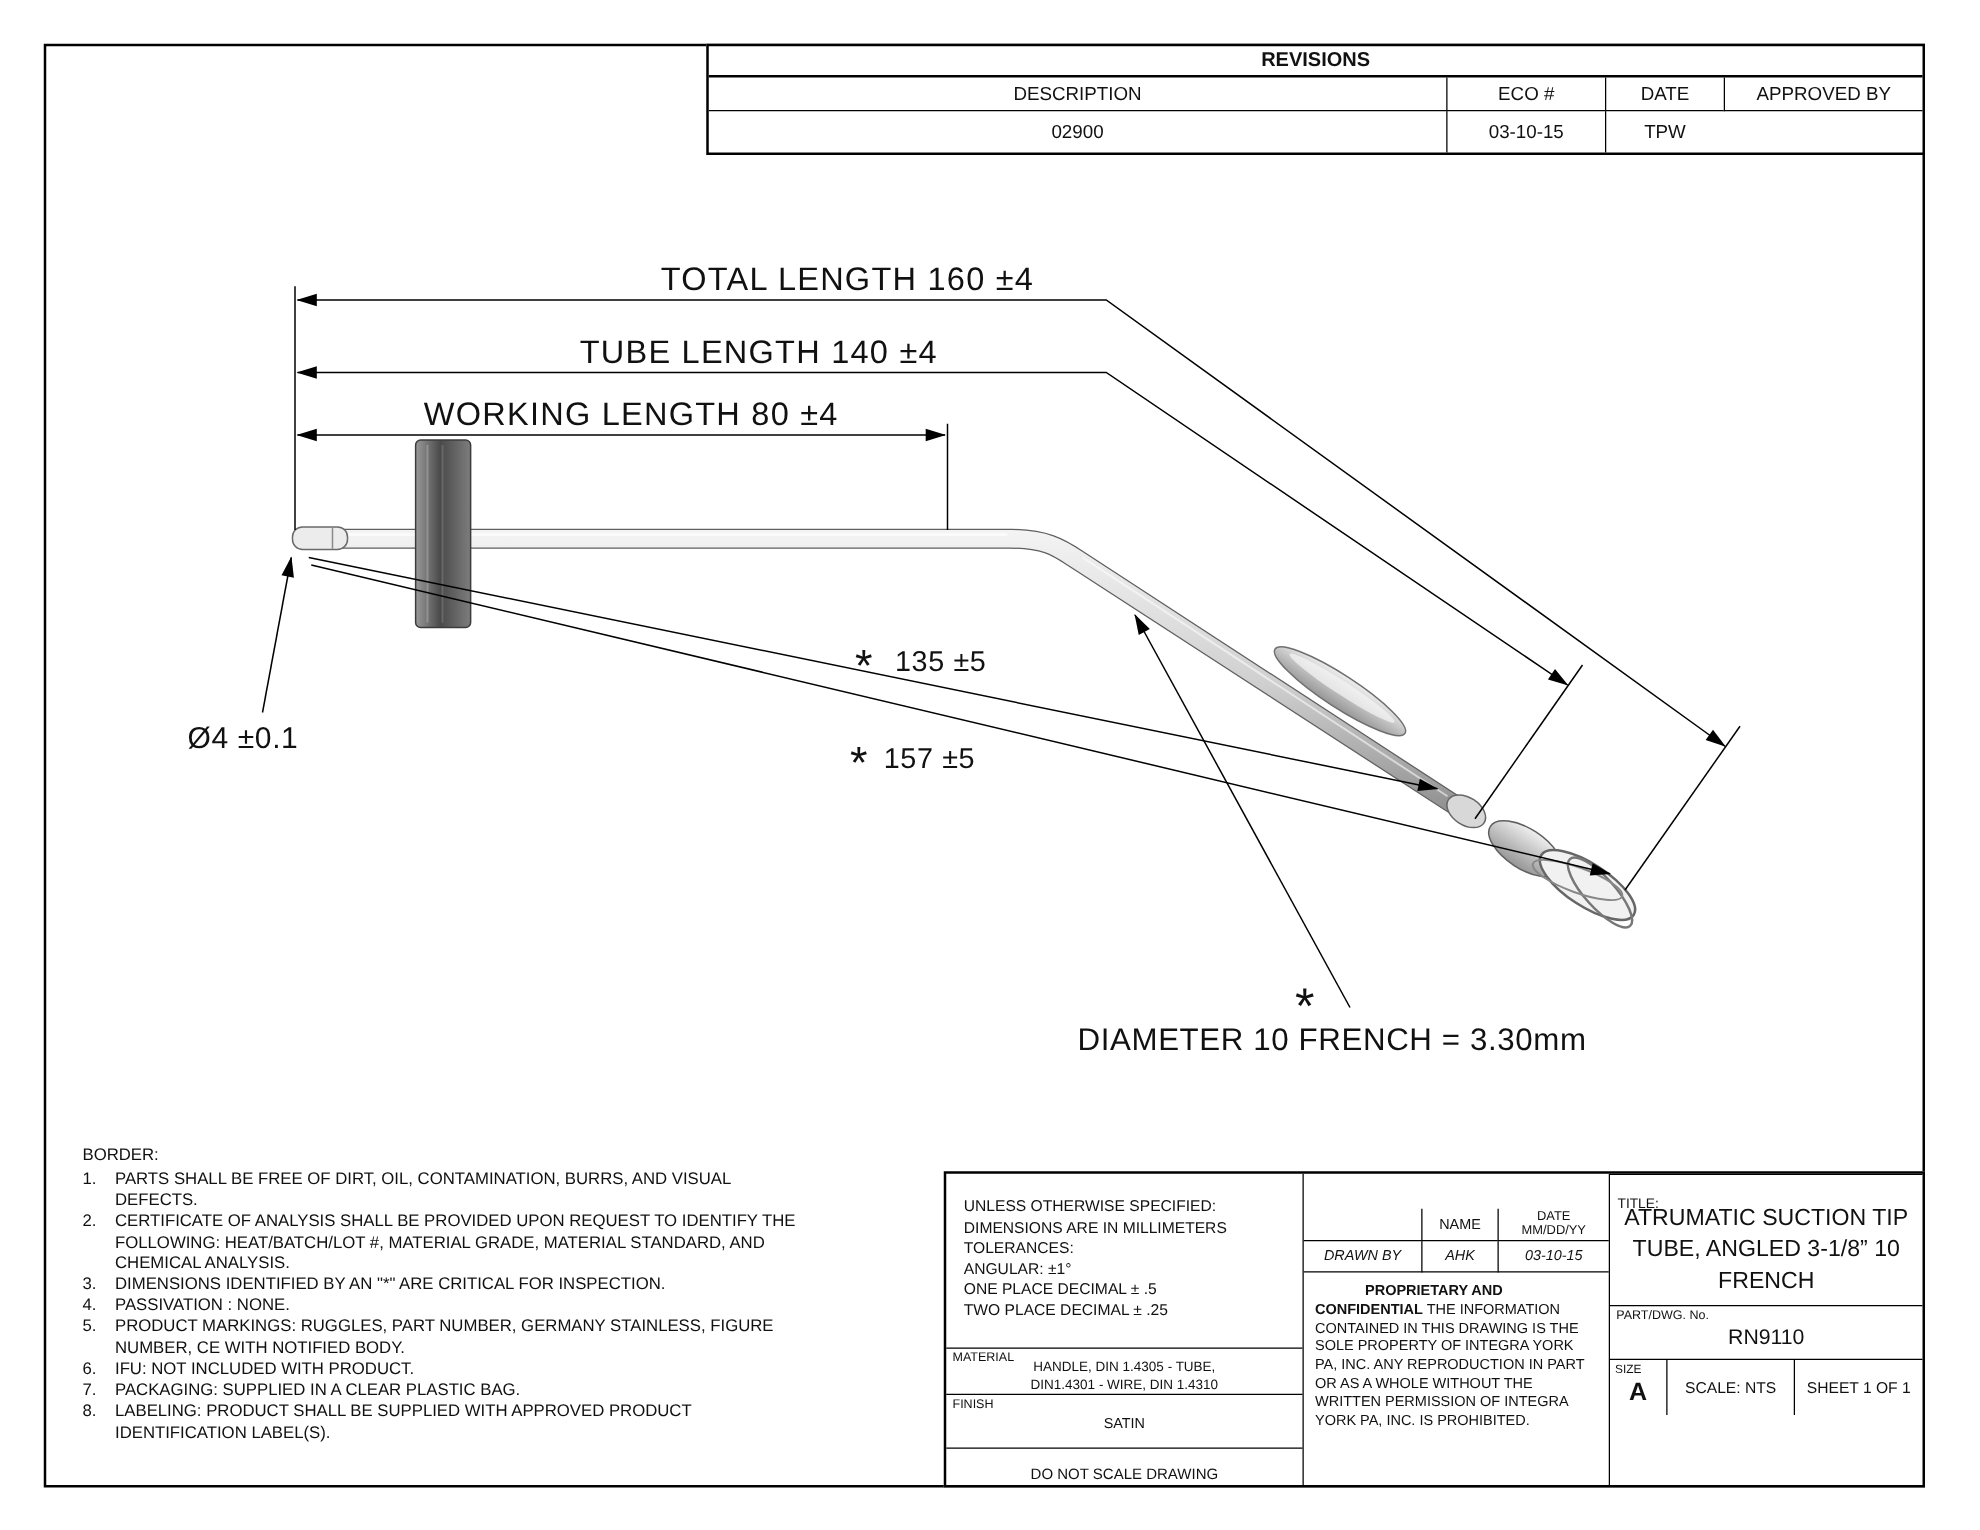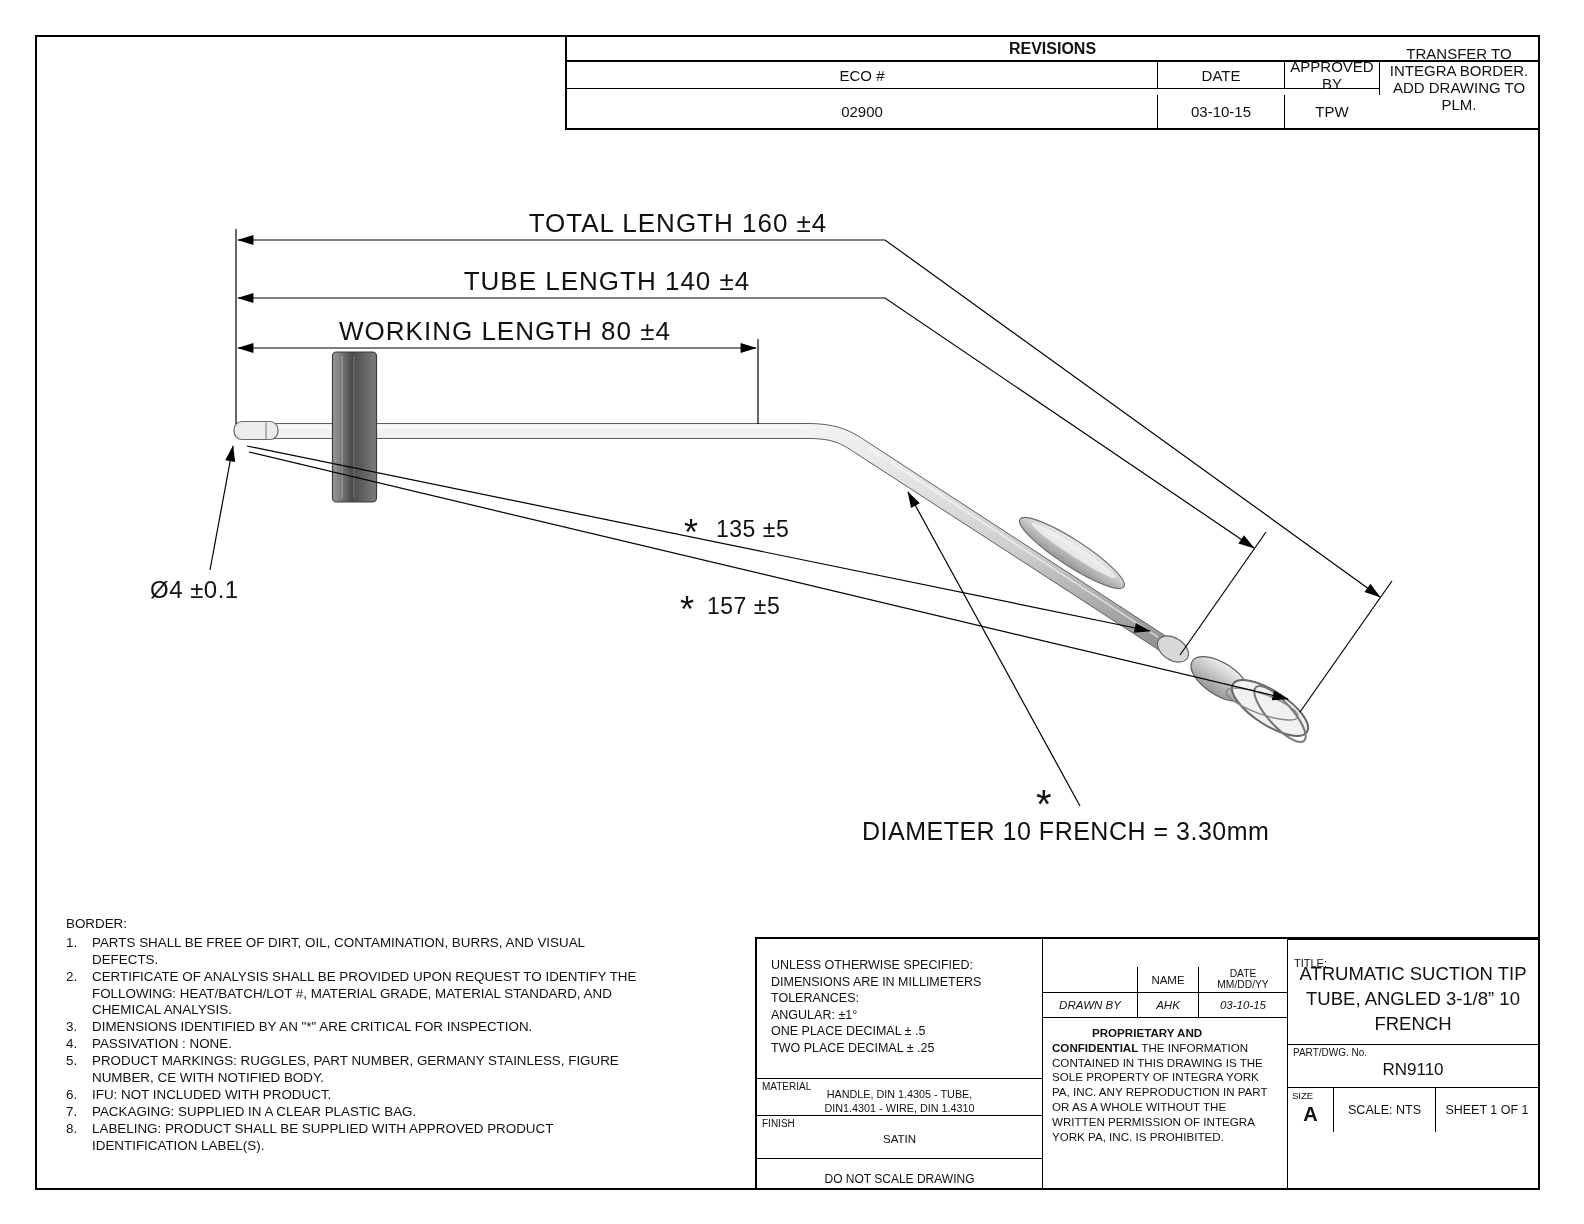--- a/index.html
+++ b/index.html
@@ -166,24 +166,24 @@
     <text class="dim-label-sm" x="716" y="537">135 ±5</text>
     <text class="star" x="680" y="622">*</text>
     <text class="dim-label-sm" x="707" y="614">157 ±5</text>
     <text class="star-big" x="1036" y="818">*</text>
     <text class="dia-label" x="862" y="840">DIAMETER 10 FRENCH = 3.30mm</text>
   </svg>
 
   <div class="revisions">
     <div class="rev-title">REVISIONS</div>
     <div class="rev-grid">
+      <div class="rev-h">DESCRIPTION</div>
       <div class="rev-h">ECO #</div>
       <div class="rev-h">DATE</div>
       <div class="rev-h">APPROVED BY</div>
-      <div class="rev-d">TRANSFER TO INTEGRA BORDER. ADD DRAWING TO PLM.</div>
       <div class="rev-d">02900</div>
       <div class="rev-d">03-10-15</div>
       <div class="rev-d">TPW</div>
     </div>
   </div>
 
   <div class="notes">
     <div class="notes-title">BORDER:</div>
     <div class="note-item">
       <span class="note-num">1.</span>

